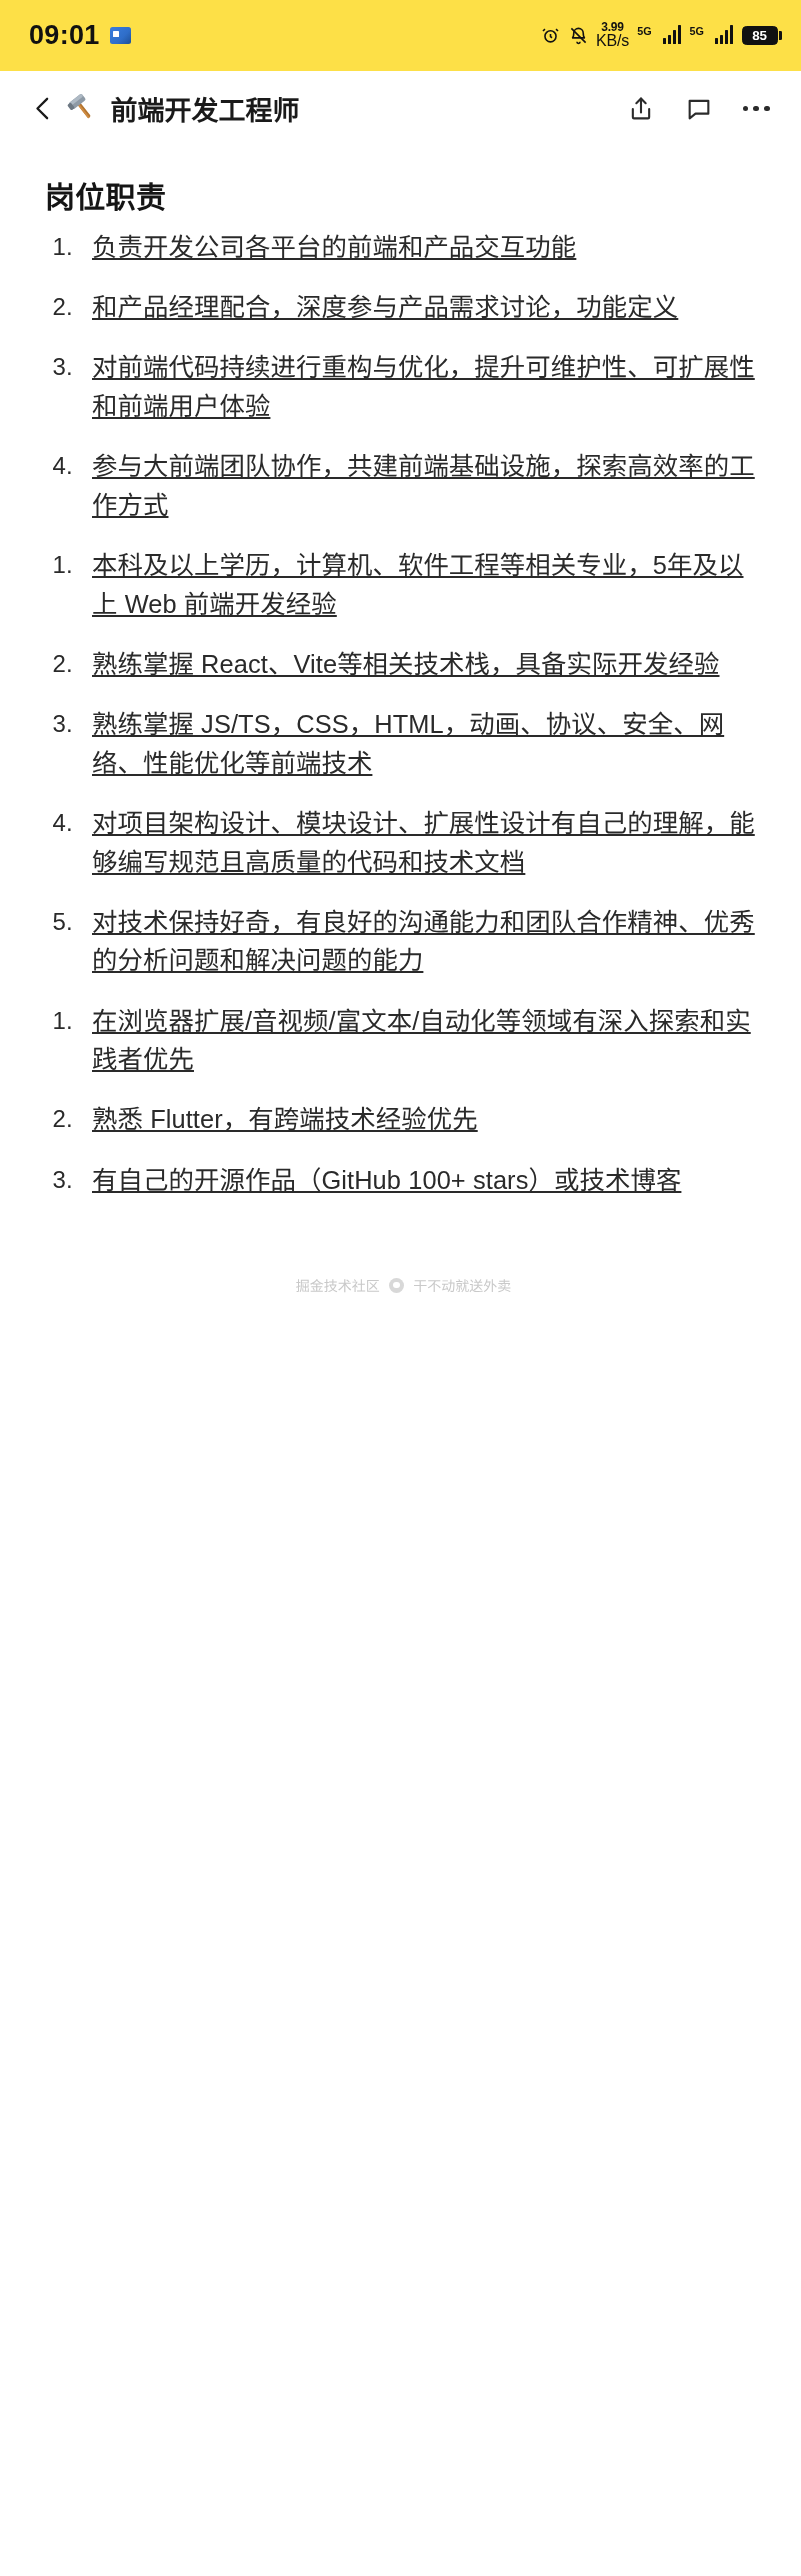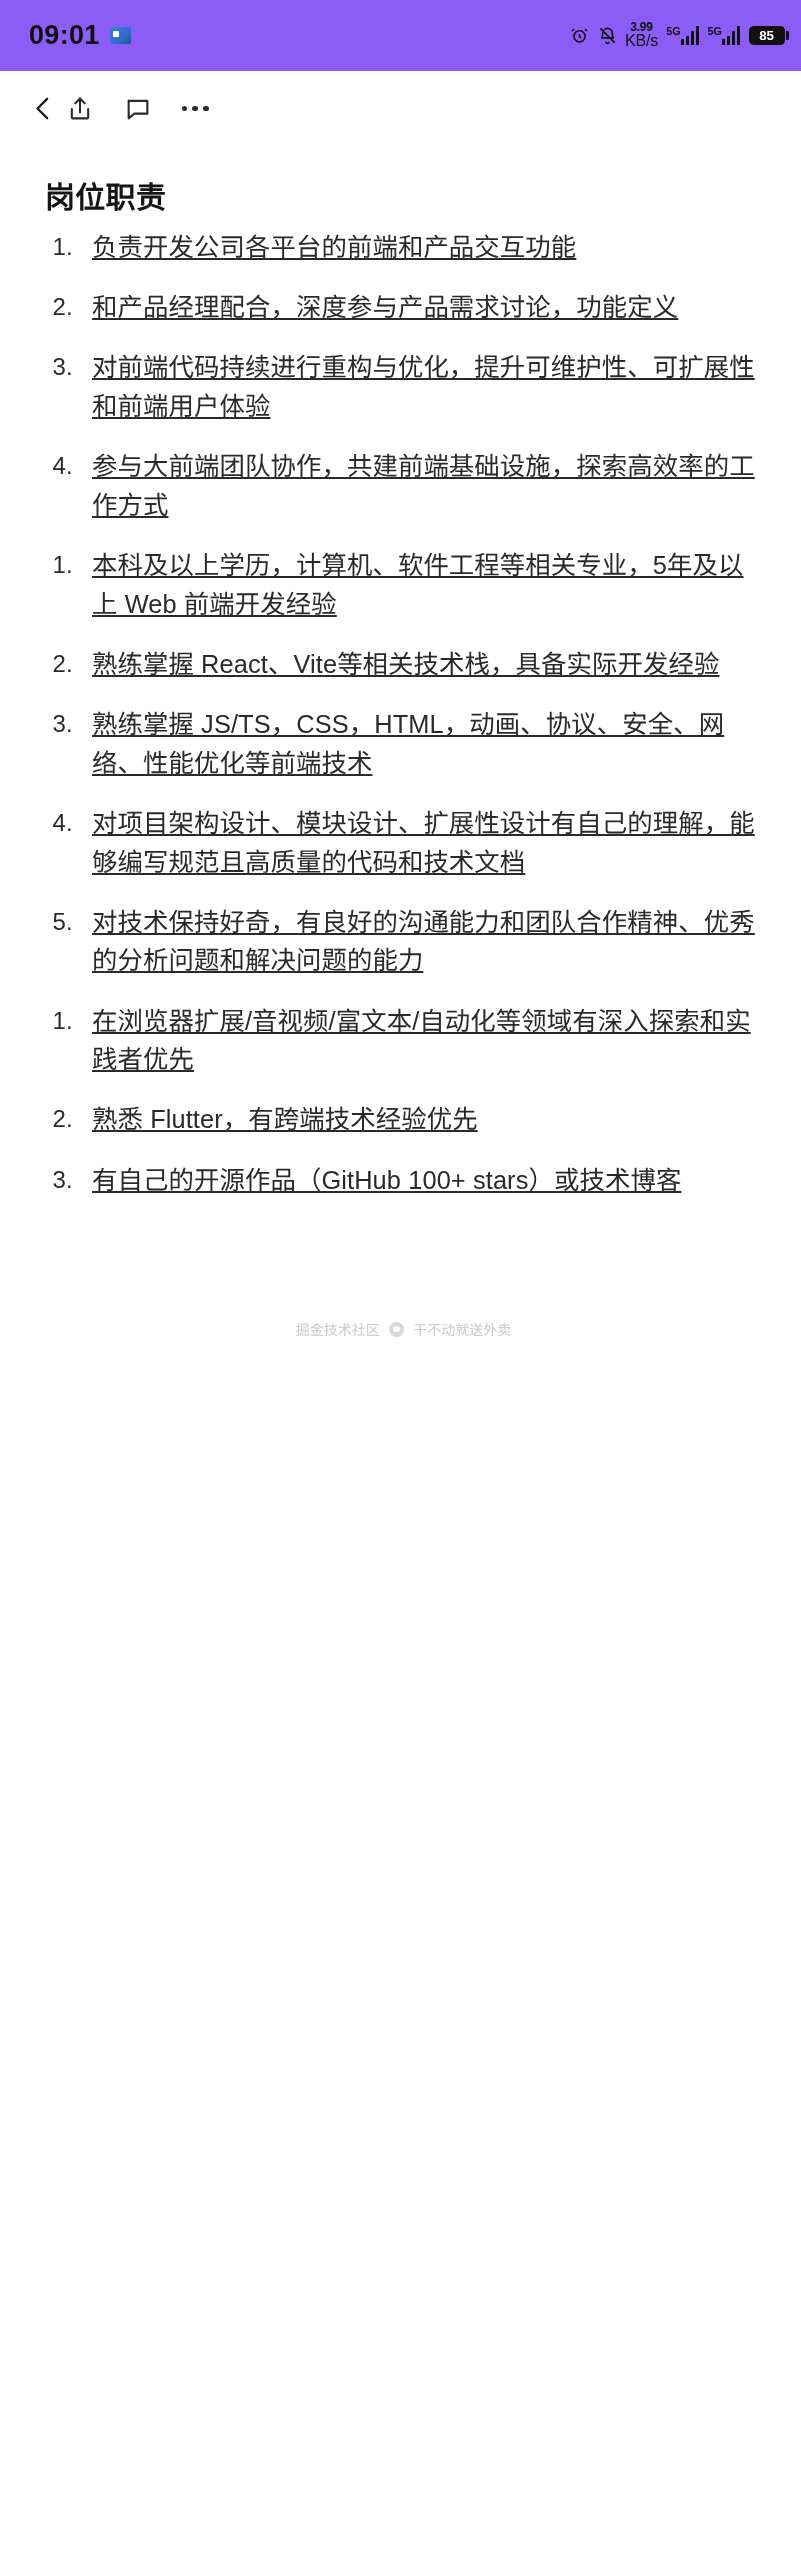--- a/index.html
+++ b/index.html
@@ -14,23 +14,23 @@
     color: #1a1a1a;
     -webkit-font-smoothing: antialiased;
   }
 
   
   .status-bar {
     height: 71px;
     display: flex;
     align-items: center;
     justify-content: space-between;
-    padding: 0 12px 0 29px;
+    padding: 0 19px 0 29px;
     box-sizing: border-box;
-    background: #8b5cf6;
+    background: #fde047;
   }
   .status-left {
     display: flex;
     align-items: center;
     gap: 10.2px;
   }
   .status-time {
     font-size: 27px;
     font-weight: 600;
     letter-spacing: 0.3px;
@@ -63,21 +63,21 @@
   }
   .net-rate {
     font-size: 12px;
     line-height: 1.04;
     text-align: center;
     color: #111;
     font-weight: 600;
     letter-spacing: -0.2px;
   }
   .net-rate small { display:block; font-size: 16px; font-weight: 500;}
-  .sig-group { display:flex; align-items:center; gap: 0; }
+  .sig-group { display:flex; align-items:flex-start; gap: 11px; }
   .sig-label {
     font-size: 10.8px;
     font-weight: 700;
     color: #111;
     margin-bottom: 9px;
   }
   .bars { display: flex; align-items: flex-end; gap: 1.9px; height: 19px; }
   .bars i { width: 3.2px; background: #111; border-radius: 0.6px; display:block;}
   .bars i:nth-child(1){height: 5.7px;}
   .bars i:nth-child(2){height: 9.5px;}
@@ -196,21 +196,21 @@
     position: absolute;
     left: 7.6px;
     top: 0;
     font-size: 24px;
     line-height: 1.6;
     color: #2a2a2a;
   }
 
   
   .footer-watermark {
-    margin-top: 120px;
+    margin-top: 76px;
     padding-bottom: 23px;
     display: flex;
     align-items: center;
     justify-content: center;
     gap: 9px;
     color: #c9c9c9;
     font-size: 14px;
   }
   .wm-dot {
     width: 15.3px; height: 15.3px;
@@ -279,20 +279,34 @@
   </div>
 </div>
 
 <div class="app-header">
   <div class="back-btn">
     <span class="ic">
       <svg width="29" height="29" viewBox="0 0 24 24" fill="none" stroke="#1a1a1a" stroke-width="1.9" stroke-linecap="round" stroke-linejoin="round">
         <polyline points="15 4 7 12 15 20"></polyline>
       </svg>
     </span>
+  </div>
+  <div class="title-wrap">
+    <span class="hammer-icon">
+      <svg width="32" height="32" viewBox="0 0 64 64">
+        <g transform="rotate(-38 32 32)">
+          <rect x="29" y="20" width="7" height="36" rx="3" fill="#b3742f"></rect>
+          <rect x="29" y="20" width="3.5" height="36" fill="#cf8c42"></rect>
+          <rect x="16" y="8" width="33" height="16" rx="4" fill="#8e9aa6"></rect>
+          <rect x="16" y="8" width="33" height="7" rx="3.5" fill="#aeb9c4"></rect>
+          <rect x="12" y="9" width="9" height="14" rx="3" fill="#6d7883"></rect>
+        </g>
+      </svg>
+    </span>
+    <span class="app-title">前端开发工程师</span>
   </div>
   <div class="header-actions">
     <div class="hdr-btn">
       <span class="ic">
         <svg width="28" height="28" viewBox="0 0 24 24" fill="none" stroke="#2b2b2b" stroke-width="1.8" stroke-linecap="round" stroke-linejoin="round">
           <path d="M12 15V3"></path>
           <polyline points="8 7 12 3 16 7"></polyline>
           <path d="M5 12v7a1 1 0 001 1h12a1 1 0 001-1v-7"></path>
         </svg>
       </span>

